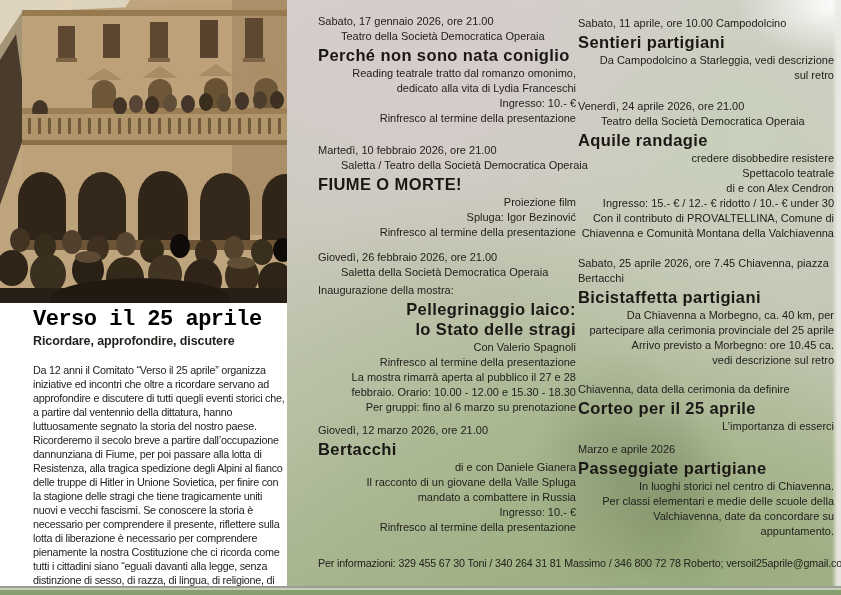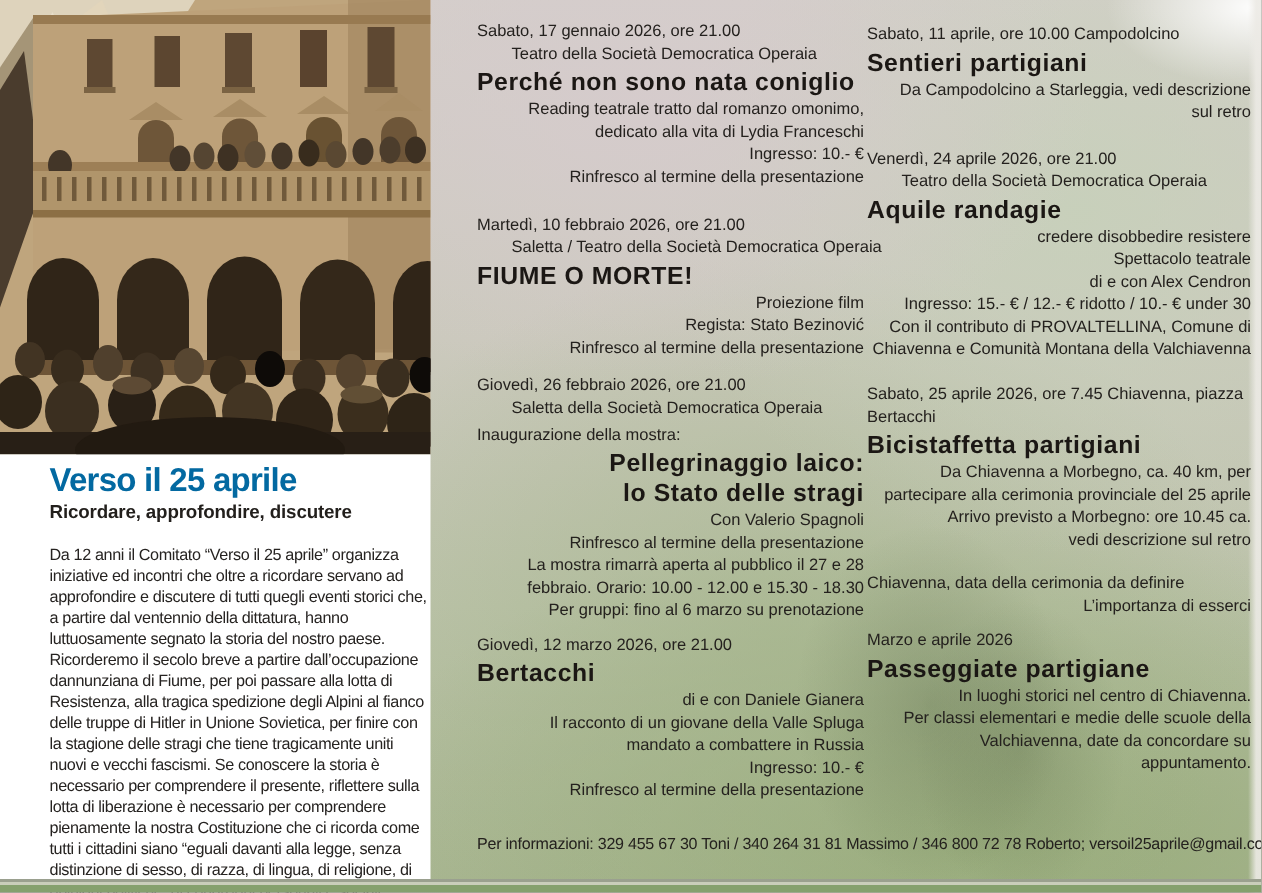--- a/index.html
+++ b/index.html
@@ -164,21 +164,21 @@
         <ellipse cx="241" cy="263" rx="14" ry="6" fill="#5d4c33"></ellipse>
         <ellipse cx="88" cy="257" rx="13" ry="6" fill="#584732"></ellipse>
       </g>
       <rect x="0" y="288" width="287" height="15" fill="#1d1710"></rect>
       <ellipse cx="140" cy="300" rx="90" ry="22" fill="#17110b"></ellipse>
       <rect x="0" y="0" width="287" height="303" fill="#8a6f4a" opacity="0.10"></rect>
     </svg>
   </div>
 
   <div class="intro-panel">
-    <div class="intro-title" style="color:#0369a1;">Verso il 25 aprile</div>
+    <div class="intro-title" style="color:#000000;font-family:Liberation Mono, monospace;">Verso il 25 aprile</div>
     <div class="intro-subtitle">Ricordare, approfondire, discutere</div>
     <div class="intro-paragraph">Da 12 anni il Comitato “Verso il 25 aprile” organizza iniziative ed incontri che oltre a ricordare servano ad approfondire e discutere di tutti quegli eventi storici che, a partire dal ventennio della dittatura, hanno luttuosamente segnato la storia del nostro paese. Ricorderemo il secolo breve a partire dall’occupazione dannunziana di Fiume, per poi passare alla lotta di Resistenza, alla tragica spedizione degli Alpini al fianco delle truppe di Hitler in Unione Sovietica, per finire con la stagione delle stragi che tiene tragicamente uniti nuovi e vecchi fascismi. Se conoscere la storia è necessario per comprendere il presente, riflettere sulla lotta di liberazione è necessario per comprendere pienamente la nostra Costituzione che ci ricorda come tutti i cittadini siano “eguali davanti alla legge, senza distinzione di sesso, di razza, di lingua, di religione, di opinioni politiche, di condizioni personali e sociali”.</div>
   </div>
 
   <div class="col col-mid">
 
     <div class="event" style="margin-bottom:17px;">
       <div class="date"><span class="b">Sabato, 17 gennaio 2026,</span><span> ore 21.00</span></div>
       <div class="venue">Teatro della Società Democratica Operaia</div>
       <div class="title">Perché non sono nata coniglio</div>
@@ -186,21 +186,21 @@
 dedicato alla vita di Lydia Franceschi
 Ingresso: 10.- €
 Rinfresco al termine della presentazione</div>
     </div>
 
     <div class="event" style="margin-bottom:10px;">
       <div class="date"><span class="b">Martedì, 10 febbraio 2026,</span><span> ore 21.00</span></div>
       <div class="venue">Saletta / Teatro della Società Democratica Operaia</div>
       <div class="title">FIUME O MORTE!</div>
       <div class="body pre">Proiezione film
-Regista: Stato Bezinović
+Spluga: Igor Bezinović
 Rinfresco al termine della presentazione</div>
     </div>
 
     <div class="event" style="margin-bottom:8px;">
       <div class="date"><span class="b">Giovedì, 26 febbraio 2026,</span><span> ore 21.00</span></div>
       <div class="venue">Saletta della Società Democratica Operaia</div>
       <div class="pre-title" style="margin-top:3px;">Inaugurazione della mostra:</div>
       <div class="title pre">Pellegrinaggio laico:
 lo Stato delle stragi</div>
       <div class="body pre">Con Valerio Spagnoli
@@ -247,20 +247,21 @@
       <div class="date"><span class="b">Sabato, 25 aprile 2026,</span><span> ore 7.45 Chiavenna, piazza Bertacchi</span></div>
       <div class="title">Bicistaffetta partigiani</div>
       <div class="body pre">Da Chiavenna a Morbegno, ca. 40 km, per
 partecipare alla cerimonia provinciale del 25 aprile
 Arrivo previsto a Morbegno: ore 10.45 ca.
 vedi descrizione sul retro</div>
     </div>
 
     <div class="event" style="margin-bottom:8px;">
       <div class="date"><span class="b"></span><span>Chiavenna, data della cerimonia da definire</span></div>
+      <div class="title">Corteo per il 25 aprile</div>
       <div class="body pre">L’importanza di esserci</div>
     </div>
 
     <div class="event">
       <div class="date"><span class="b">Marzo e aprile 2026</span><span></span></div>
       <div class="title">Passeggiate partigiane</div>
       <div class="body pre">In luoghi storici nel centro di Chiavenna.
 Per classi elementari e medie delle scuole della
 Valchiavenna, date da concordare su appuntamento.</div>
     </div>

